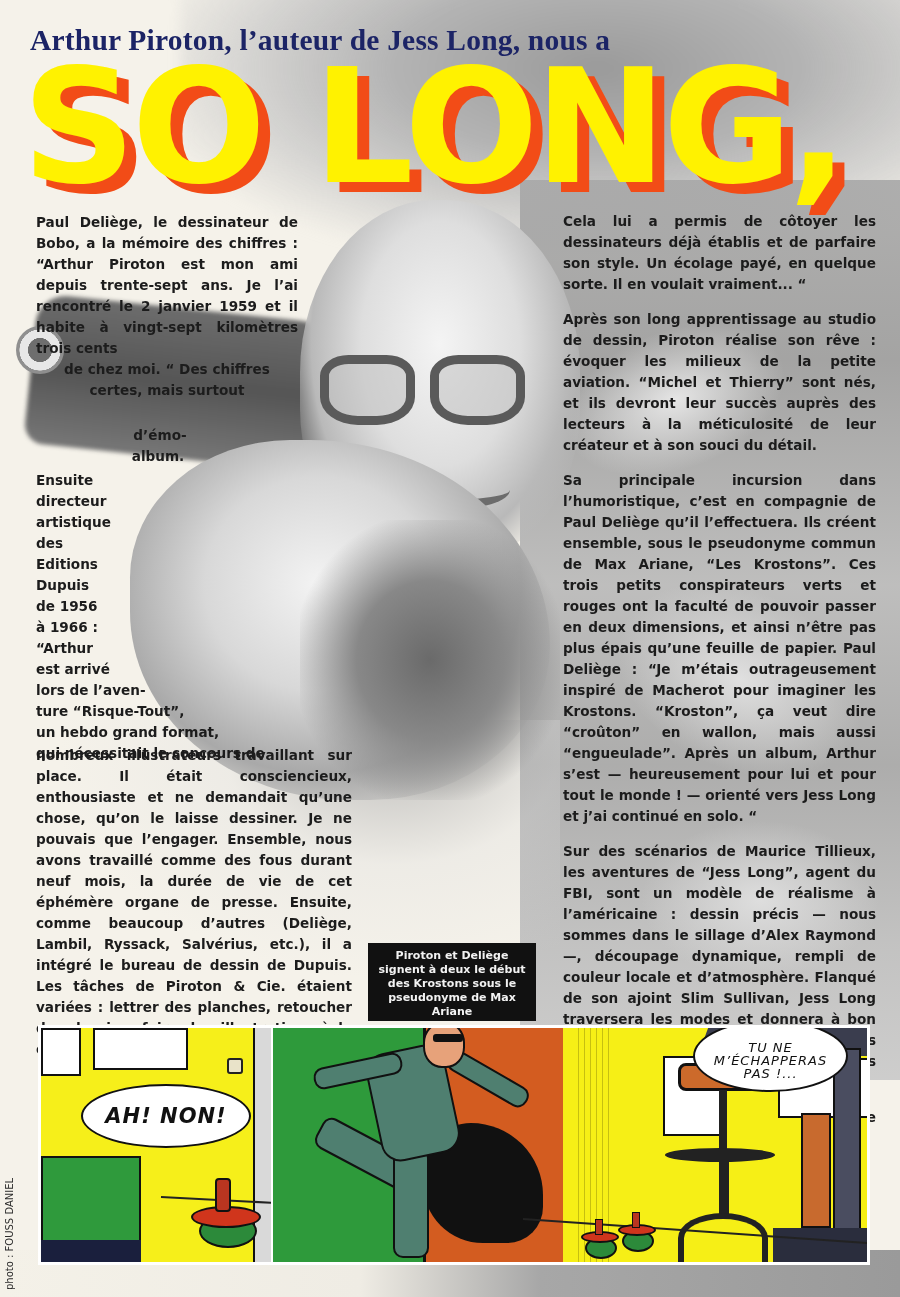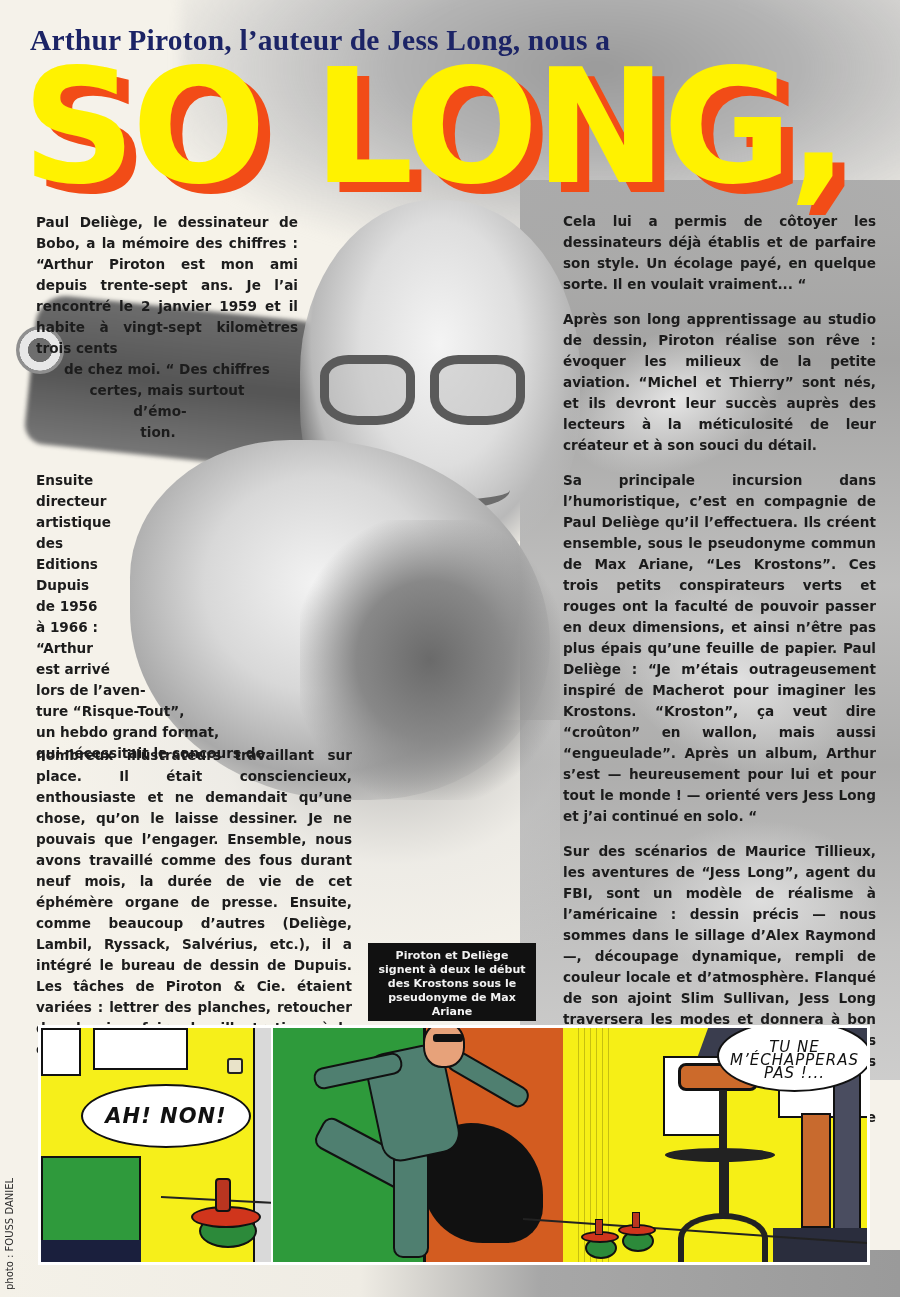--- a/index.html
+++ b/index.html
@@ -158,21 +158,21 @@
     }
     .p1-door {
       position: absolute; left: 212px; top: 0; width: 18px; height: 234px; background: #d9d9d9; border-left: 2px solid #111;
     }
     .bubble {
       position: absolute; background: #fff; border: 2.5px solid #111; border-radius: 50%;
       font-family: "DejaVu Sans", sans-serif; font-weight: bold; font-style: italic;
       color: #111; display: flex; align-items: center; justify-content: center; text-align: center;
     }
     .bubble-ah { left: 40px; top: 56px; width: 170px; height: 64px; font-size: 21px; letter-spacing: 1px; }
-    .bubble-tu { left: 444px; top: -8px; width: 155px; height: 72px; font-size: 15px; line-height: 13px; font-weight: normal; letter-spacing: 1px; padding-top: 8px; font-style: italic; }
+    .bubble-tu { left: 420px; top: -8px; width: 155px; height: 72px; font-size: 13px; line-height: 13px; font-weight: normal; letter-spacing: 1px; padding-top: 8px; font-style: italic; }
     .krost-big {
       position: absolute; left: 150px; top: 150px; width: 70px; height: 70px;
     }
     .krost-body { position: absolute; left: 8px; top: 36px; width: 58px; height: 34px; background: #2c8a3a; border-radius: 50%; border: 2px solid #111; }
     .krost-hat { position: absolute; left: 0; top: 28px; width: 70px; height: 22px; background: #d0351c; border-radius: 50%; border: 2px solid #111; }
     .krost-cork { position: absolute; left: 24px; top: 0; width: 16px; height: 34px; background: #b93520; border: 2px solid #111; border-radius: 4px; }
 
     .p2-green {
       position: absolute; left: 0; top: 0; width: 150px; height: 234px; background: #2e9a3b;
     }
@@ -254,22 +254,22 @@
 <div class="kicker">Arthur Piroton, l’auteur de Jess Long, nous a</div>
 <div class="big-title">
   <span class="shadow">SO LONG,</span>
   <span class="face">SO LONG,</span>
 </div>
 
 <div class="body-text col-left-intro">
   <span class="p" style="display:block; text-align:justify; text-align-last:left;">Paul Deliège, le dessinateur de Bobo, a la mémoire des chiffres : “Arthur Piroton est mon ami depuis trente-sept ans. Je l’ai rencontré le 2 janvier 1959 et il habite à vingt-sept kilomètres trois cents</span>
   <span class="line-right">de chez moi. “ Des chiffres</span>
   <span class="line-right">certes, mais surtout</span>
-  <span class="line-right" style="padding-right:14px;">d’émo-</span>
-  <span class="line-right" style="padding-right:18px;">tion.</span>
+  <span class="line-right" style="padding-right:14px;margin-top:24px;">d’émo-</span>
+  <span class="line-right" style="padding-right:18px;">album.</span>
 </div>
 
 <div class="body-text col-left-rosy">
   <span class="narrow">Ensuite</span>
   <span class="narrow">directeur</span>
   <span class="narrow">artistique</span>
   <span class="narrow">des</span>
   <span class="narrow">Editions</span>
   <span class="narrow">Dupuis</span>
   <span class="narrow">de 1956</span>

